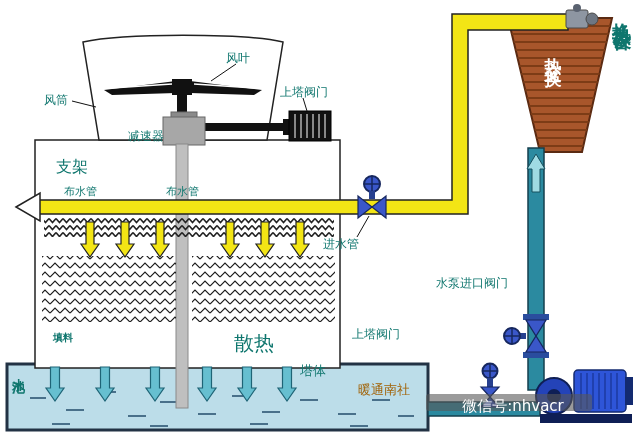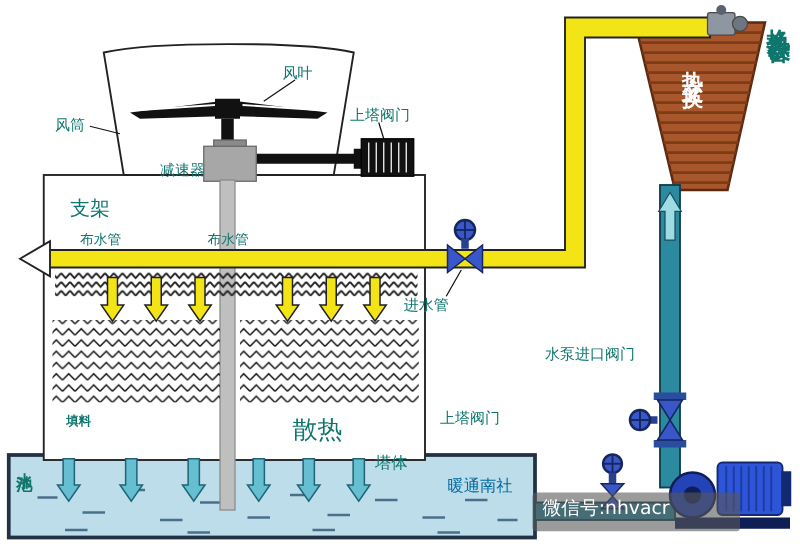--- a/index.html
+++ b/index.html
@@ -1,22 +1,22 @@
 <!DOCTYPE html>
 <html><head>
 <meta charset="utf-8">
 <style>
   *{margin:0;padding:0;box-sizing:border-box;}
   body{background:#fff;font-family:"DejaVu Sans",sans-serif;}
   .stage{position:relative;width:640px;height:442px;background:#fff;overflow:hidden;}
   .stage svg{position:absolute;left:0;top:0;}
   .lbl{position:absolute;color:#0f766e;white-space:nowrap;line-height:1.15;font-family:"DejaVu Sans",sans-serif;}
   .vtext{writing-mode:vertical-rl;text-orientation:upright;}
-  .wm-bar{position:absolute;left:426px;top:394px;width:166px;height:31px;background:rgba(88,88,88,.6);
-          border-radius:3px;color:#fff;font-size:15px;line-height:25px;padding-left:8px;}
+  .wm-bar{position:absolute;left:426px;top:394px;width:166px;height:17px;background:rgba(88,88,88,.6);
+          border-radius:3px;color:#fff;font-size:15px;line-height:25px;padding-left:8px;text-align:center;}
 </style>
 </head>
 <body>
 
 <div class="stage">
 
 <svg viewBox="0 0 640 442" width="640" height="442">
   <defs>
     <pattern id="zigzag" width="10" height="9" patternUnits="userSpaceOnUse">
       <path d="M0,7 L5,2 L10,7" fill="none" stroke="#1b1b1b" stroke-width="1.2"></path>
@@ -211,16 +211,16 @@
 <div class="lbl" style="left:166px;top:186px;font-size:11px">布水管</div>
 <div class="lbl" style="left:323px;top:238px;font-size:12px">进水管</div>
 <div class="lbl" style="left:53px;top:332px;font-size:10px;font-weight:bold">填料</div>
 <div class="lbl" style="left:234px;top:332px;font-size:20px;font-weight:normal">散热</div>
 <div class="lbl" style="left:300px;top:364px;font-size:13px">塔体</div>
 <div class="lbl vtext" style="left:10px;top:368px;font-size:13px;font-weight:bold;letter-spacing:2px">水池</div>
 <div class="lbl" style="left:352px;top:328px;font-size:12px">上塔阀门</div>
 <div class="lbl" style="left:436px;top:277px;font-size:12px">水泵进口阀门</div>
 <div class="lbl vtext" style="left:543px;top:44px;font-size:17px;font-weight:bold;color:#fff;letter-spacing:6px">热交换</div>
 <div class="lbl vtext" style="left:611px;top:8px;font-size:19px;font-weight:bold;letter-spacing:3px">换热设备</div>
-<div class="lbl" style="left:358px;top:383px;font-size:13px;color:#0369a1">暖通南社</div>
+<div class="lbl" style="left:358px;top:383px;font-size:13px;color:#a16207">暖通南社</div>
 <div class="wm-bar">微信号:nhvacr</div>
 
 </div>
 
 </body></html>

